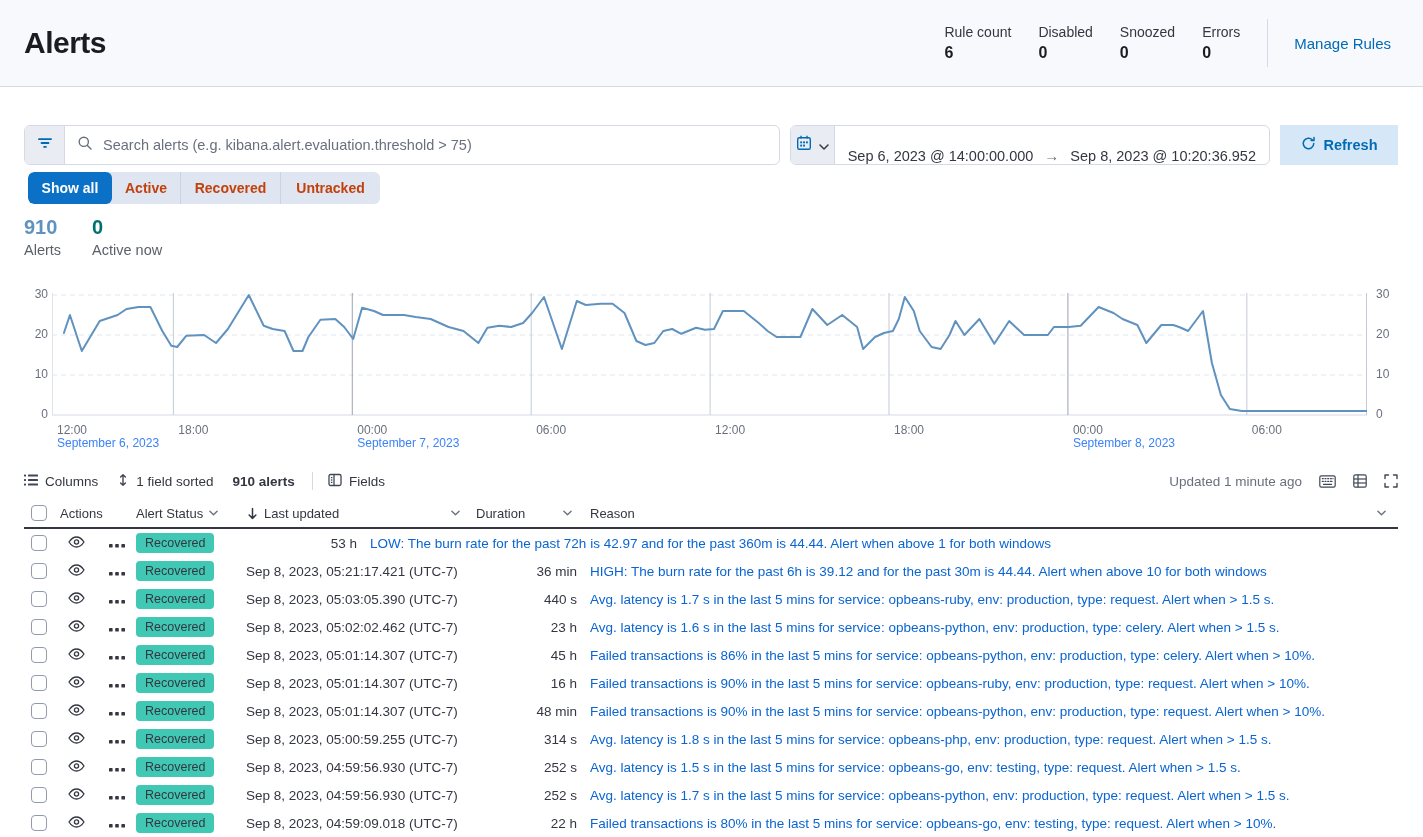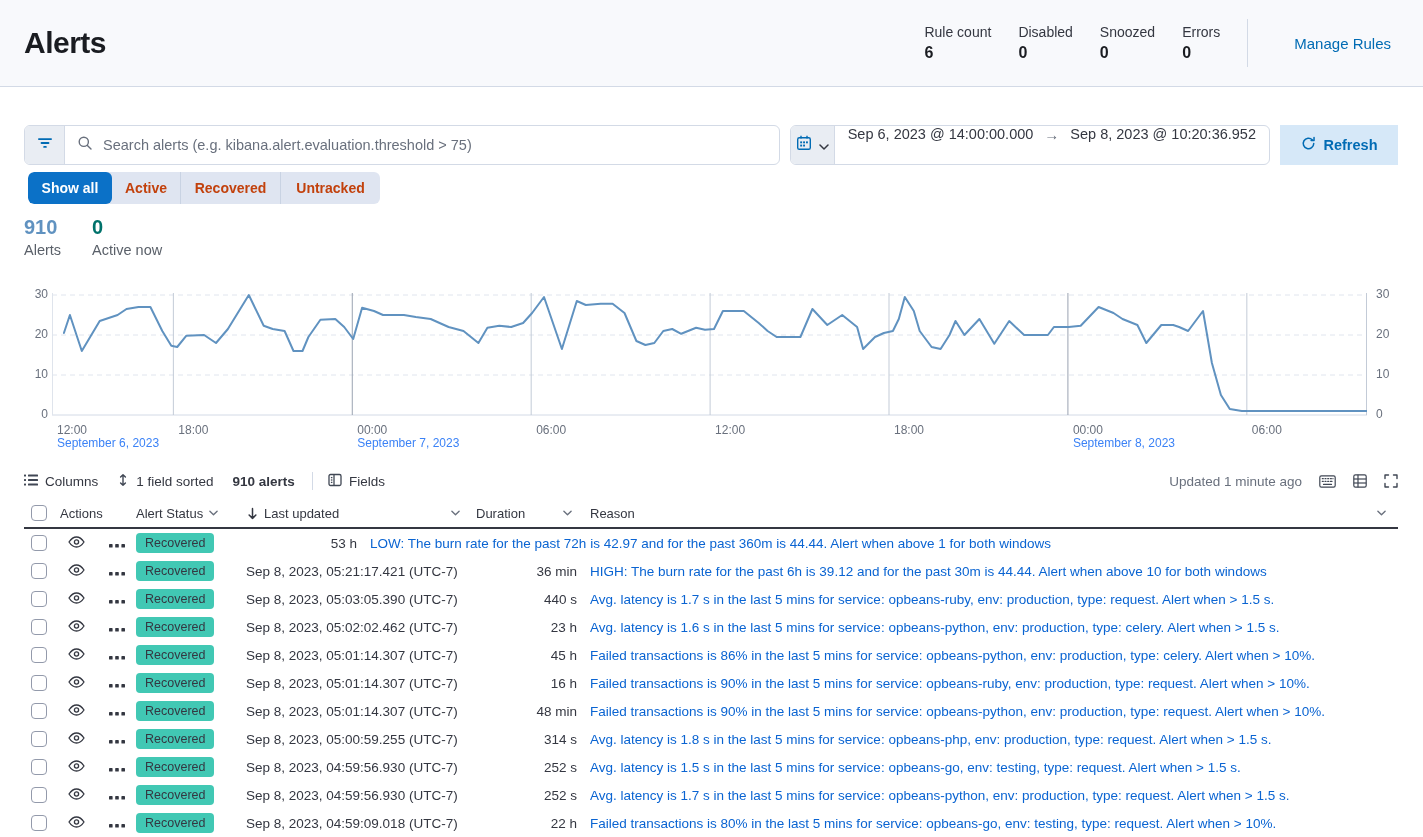--- a/index.html
+++ b/index.html
@@ -8,32 +8,32 @@
 
   
   .page-header { position:absolute; left:0; top:0; width:100%; height:87px; background:#f8f9fc;
                  border-bottom:1px solid #d3dae6; display:flex; align-items:center; padding:0 32px 0 24px; }
   .page-title { font-size:30px; font-weight:700; color:#1a1c21; letter-spacing:-0.5px; }
   .header-right { margin-left:auto; display:flex; align-items:center; }
   .hstat { margin-right:27px; }
   .hstat-label { font-size:14px; color:#343741; line-height:20px; }
   .hstat-value { font-size:16px; font-weight:700; line-height:22px; color:#1a1c21; }
   .header-divider { width:1px; height:48px; background:#d3dae6; margin-right:2px; }
-  .manage-rules { color:#006bb4; font-size:15px; font-weight:500; margin-left:44px; cursor:pointer; text-decoration:none; }
+  .manage-rules { color:#006bb4; font-size:15px; font-weight:500; margin-left:24px; cursor:pointer; text-decoration:none; }
 
   
   .search-row { position:absolute; left:24px; top:125px; width:1374px; height:40px; display:flex; }
   .search-box { flex:0 0 756px; display:flex; border:1px solid #d3dae6; border-radius:6px; overflow:hidden; background:#fff; }
   .filter-prepend { width:40px; background:#e9edf3; border-right:1px solid #d3dae6; display:flex; align-items:center; justify-content:center; cursor:pointer; }
   .search-input-wrap { flex:1; display:flex; align-items:center; padding:0 12px; gap:8px; }
   .search-input-wrap input { border:none; outline:none; flex:1; font-size:14.5px; color:#343741; font-family:inherit; background:transparent; }
   .search-input-wrap input::placeholder { color:#69707d; opacity:1; }
   .datepicker { margin-left:10px; flex:0 0 480px; display:flex; border:1px solid #d3dae6; border-radius:6px; overflow:hidden; background:#fff; }
   .dp-prepend { width:62px; background:#e9edf3; border-right:1px solid #d3dae6; display:flex; align-items:center; justify-content:center; gap:7px; cursor:pointer; }
-  .dp-body { flex:1; display:flex; align-items:flex-start; padding:0 13px; font-size:14.5px; color:#343741; white-space:nowrap; }
+  .dp-body { flex:1; display:flex; align-items:flex-end; padding:0 13px; font-size:14.5px; color:#343741; white-space:nowrap; }
   .dp-arrow { margin:0 11px; color:#69707d; font-size:15px; }
   .dp-date { cursor:pointer; }
   .refresh-btn { margin-left:10px; flex:0 0 118px; height:40px; background:#d6e8f8; border:none; border-radius:0; color:#006bb4;
                  font-weight:600; font-size:14.5px; display:flex; align-items:center; justify-content:center; gap:8px; cursor:pointer; font-family:inherit; }
 
   
   .btn-group { position:absolute; left:28px; top:172px; height:32px; display:flex; background:#dfe5f1; border-radius:6px; overflow:hidden; }
   .bg-btn { height:32px; display:flex; align-items:center; justify-content:center; font-size:14px; font-weight:700; color:#c2410c; cursor:pointer; }
   .bg-btn + .bg-btn { border-left:1px solid #c9d3e3; }
   .bg-btn.selected { background:#0b71c7; color:#fff; font-weight:600; border-left:none; border-radius:6px; }

